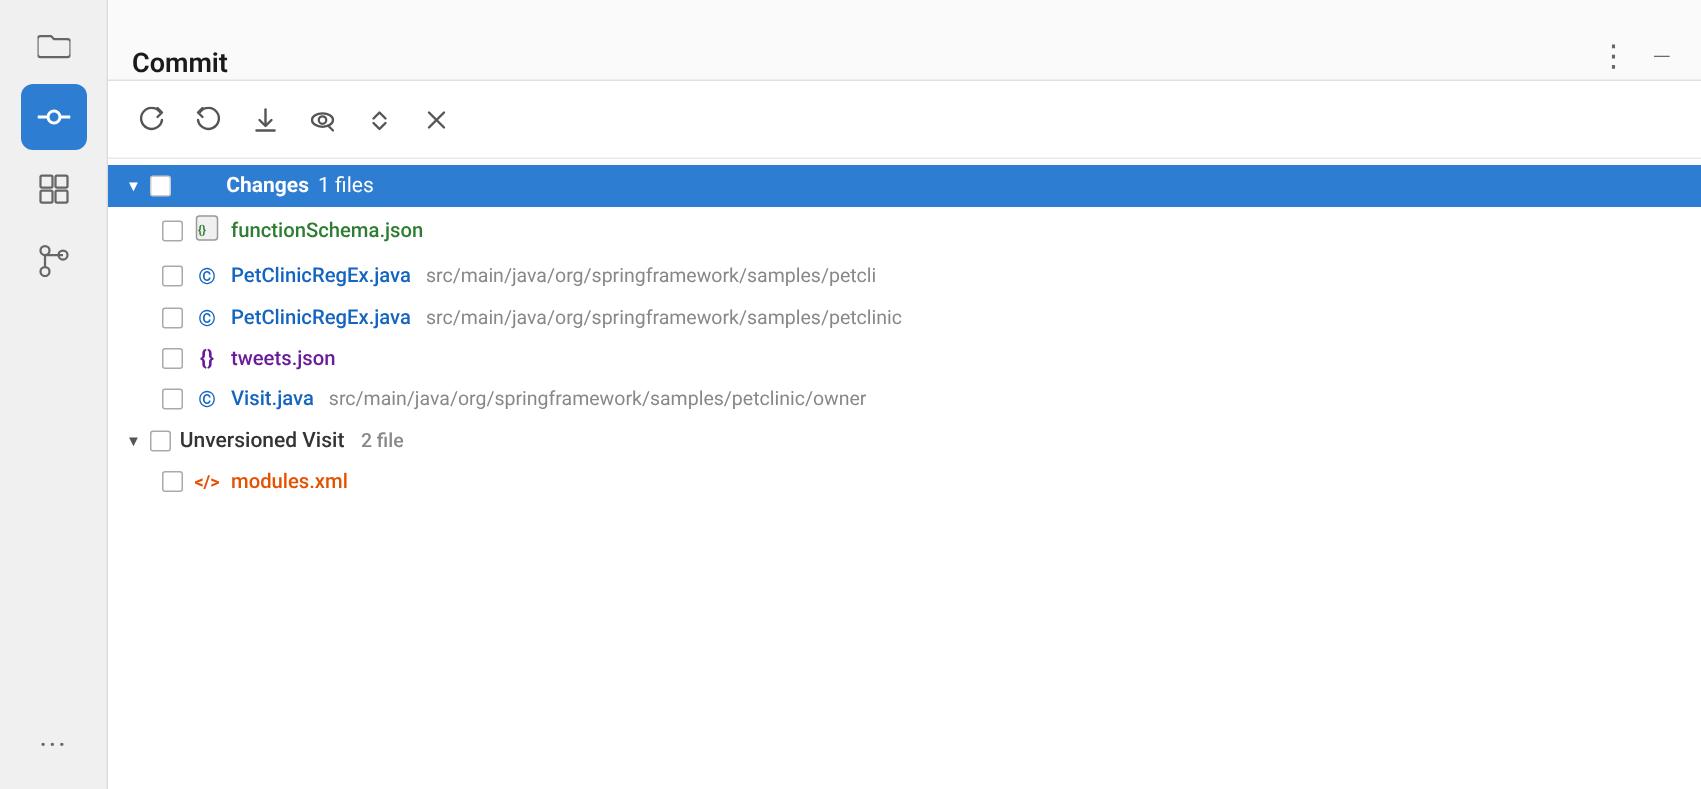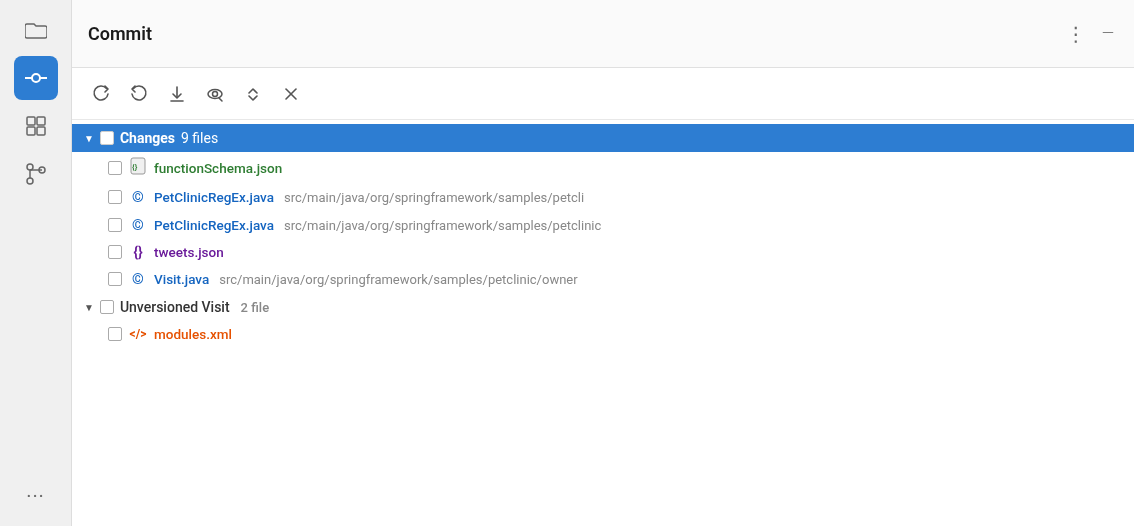--- a/index.html
+++ b/index.html
@@ -48,24 +48,24 @@
     
     .main-panel {
       flex: 1;
       display: flex;
       flex-direction: column;
       background: #ffffff;
     }
 
     
     .header {
-      height: 68px;
+      height: 54px;
       border-bottom: 1px solid #e0e0e0;
       display: flex;
-      align-items: center;
+      align-items: flex-end;
       padding: 0 16px;
       background: #fafafa;
     }
 
     .header-title {
       font-size: 18px;
       font-weight: 600;
       color: #1a1a1a;
       flex: 1;
     }
@@ -137,20 +137,21 @@
       height: 14px;
       background: white;
       border-radius: 2px;
       border: 1px solid #ccc;
       flex-shrink: 0;
     }
 
     .group-header .group-label {
       font-size: 14px;
       font-weight: 700;
+      margin-left: 31px;
     }
 
     .group-header .group-count {
       font-size: 14px;
       font-weight: 400;
     }
 
     .file-item {
       display: flex;
       align-items: center;
@@ -310,21 +311,21 @@
       </svg>
     </button>
   </div>
 
   <div class="file-list">
 
     <div class="group-header">
       <span class="chevron">▼</span>
       <div class="group-checkbox"></div>
       <span class="group-label">Changes</span>
-      <span class="group-count">9 files</span>
+      <span class="group-count">1 files</span>
     </div>
 
     <div class="file-item">
       <div class="file-checkbox"></div>
       <span class="file-icon color-green" style="font-size:14px;">
         <svg width="18" height="18" viewBox="0 0 18 18">
           <rect x="2" y="1" width="14" height="16" rx="2" fill="#f0f0f0" stroke="#999" stroke-width="1"></rect>
           <text x="3" y="13" font-size="8" fill="#2e7d32" font-weight="bold">{}</text>
         </svg>
       </span>

